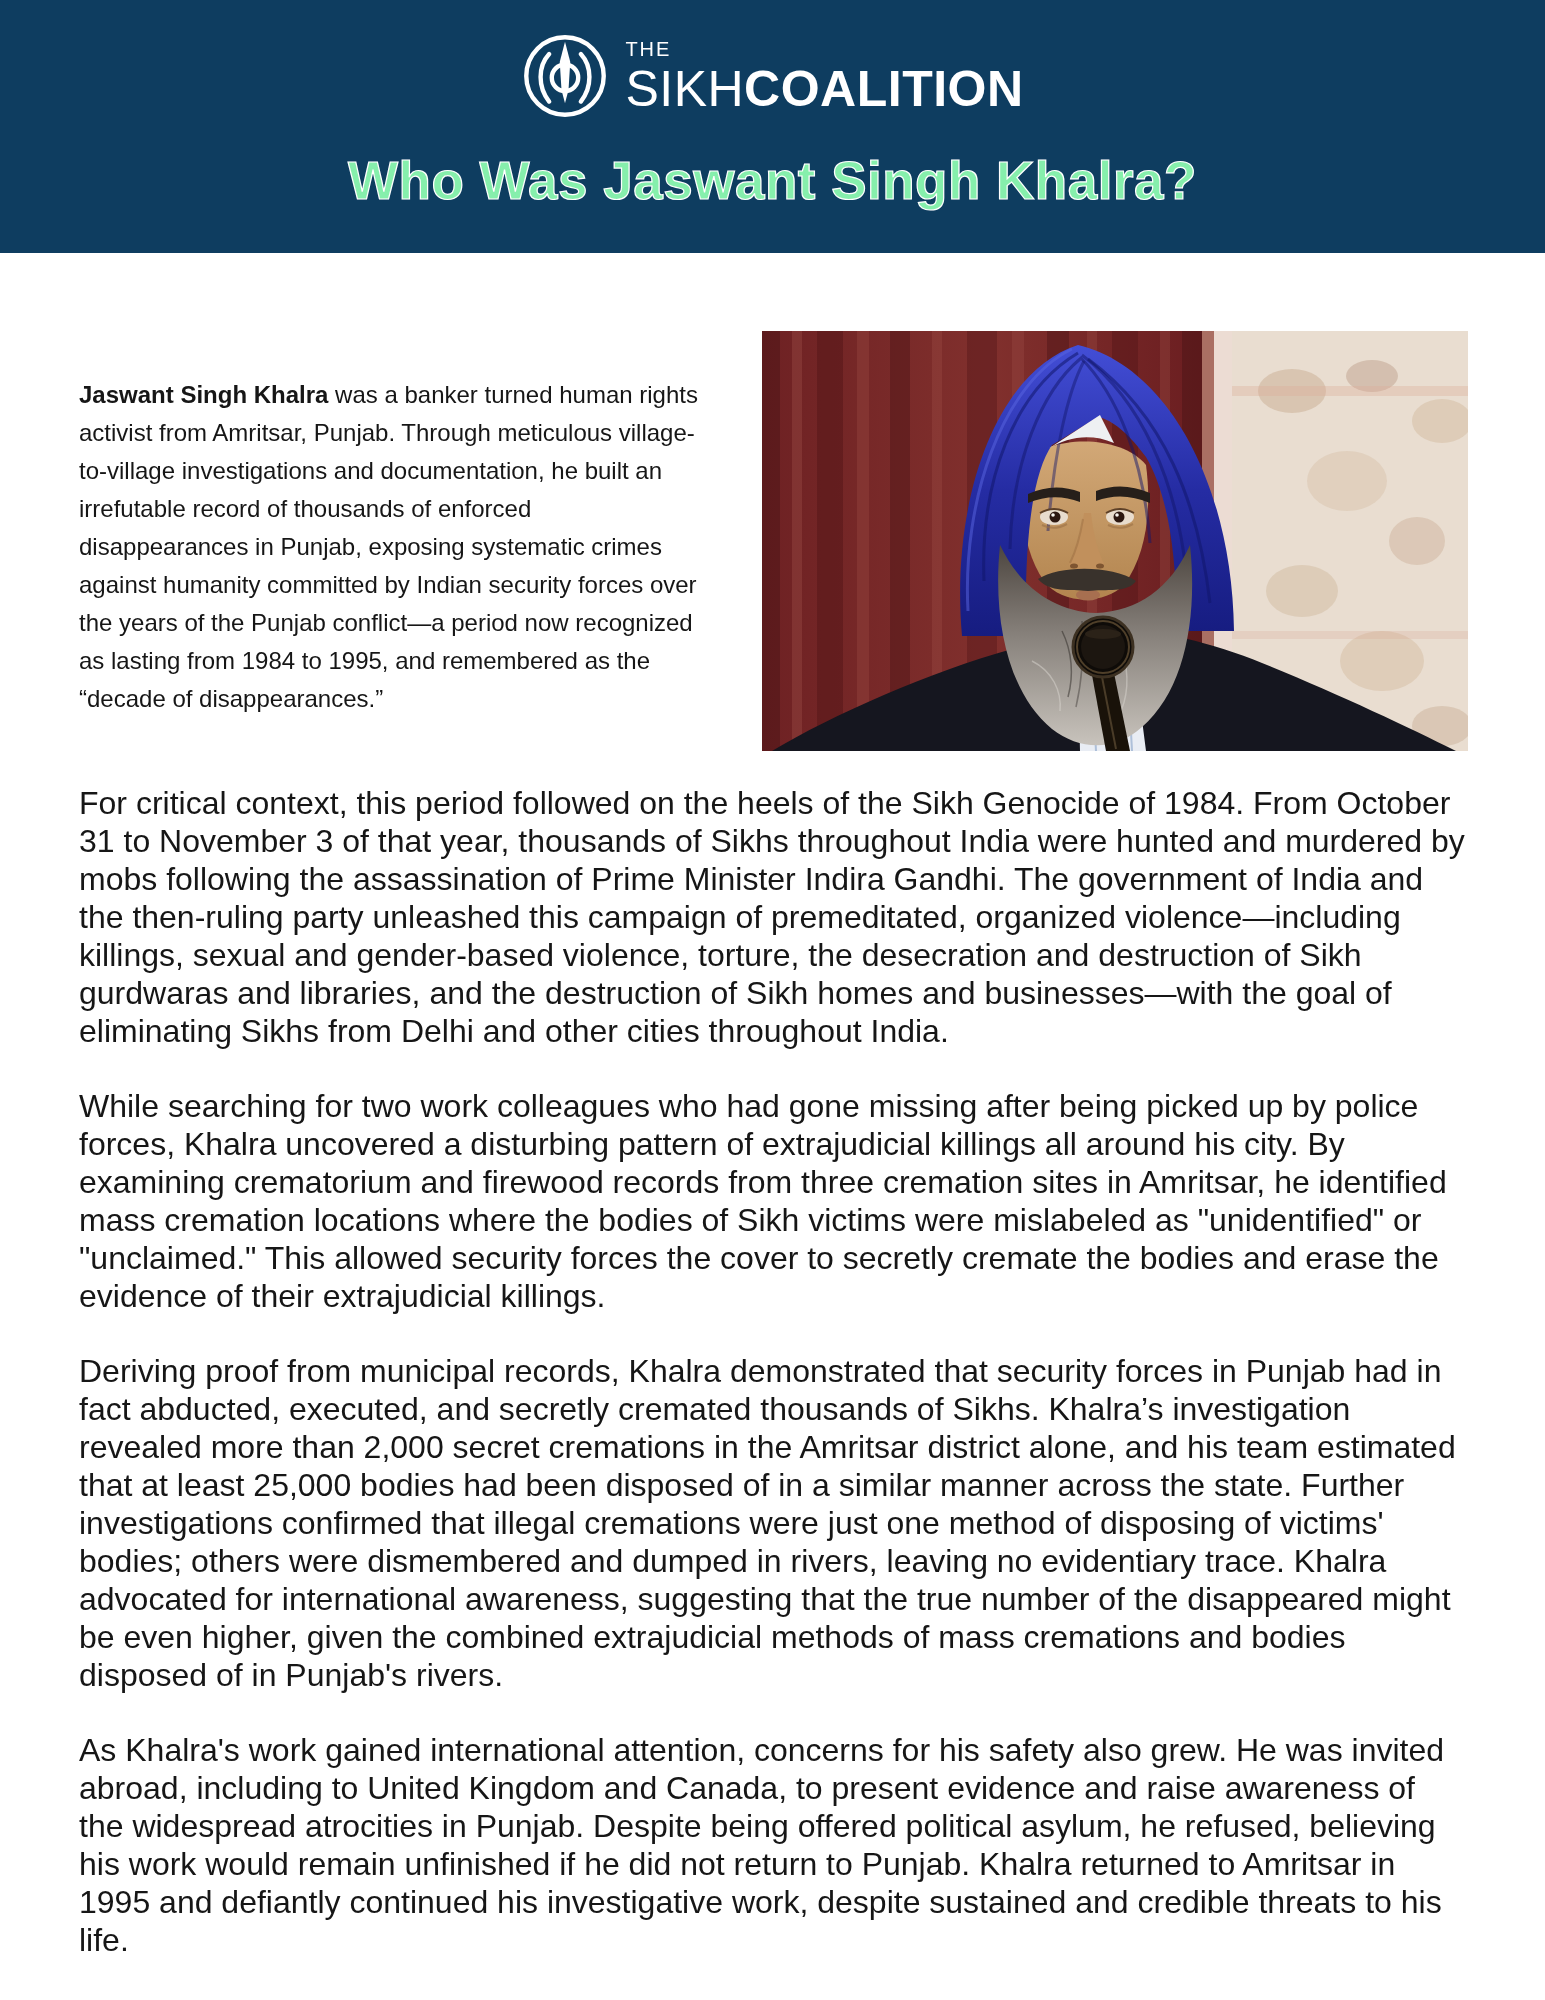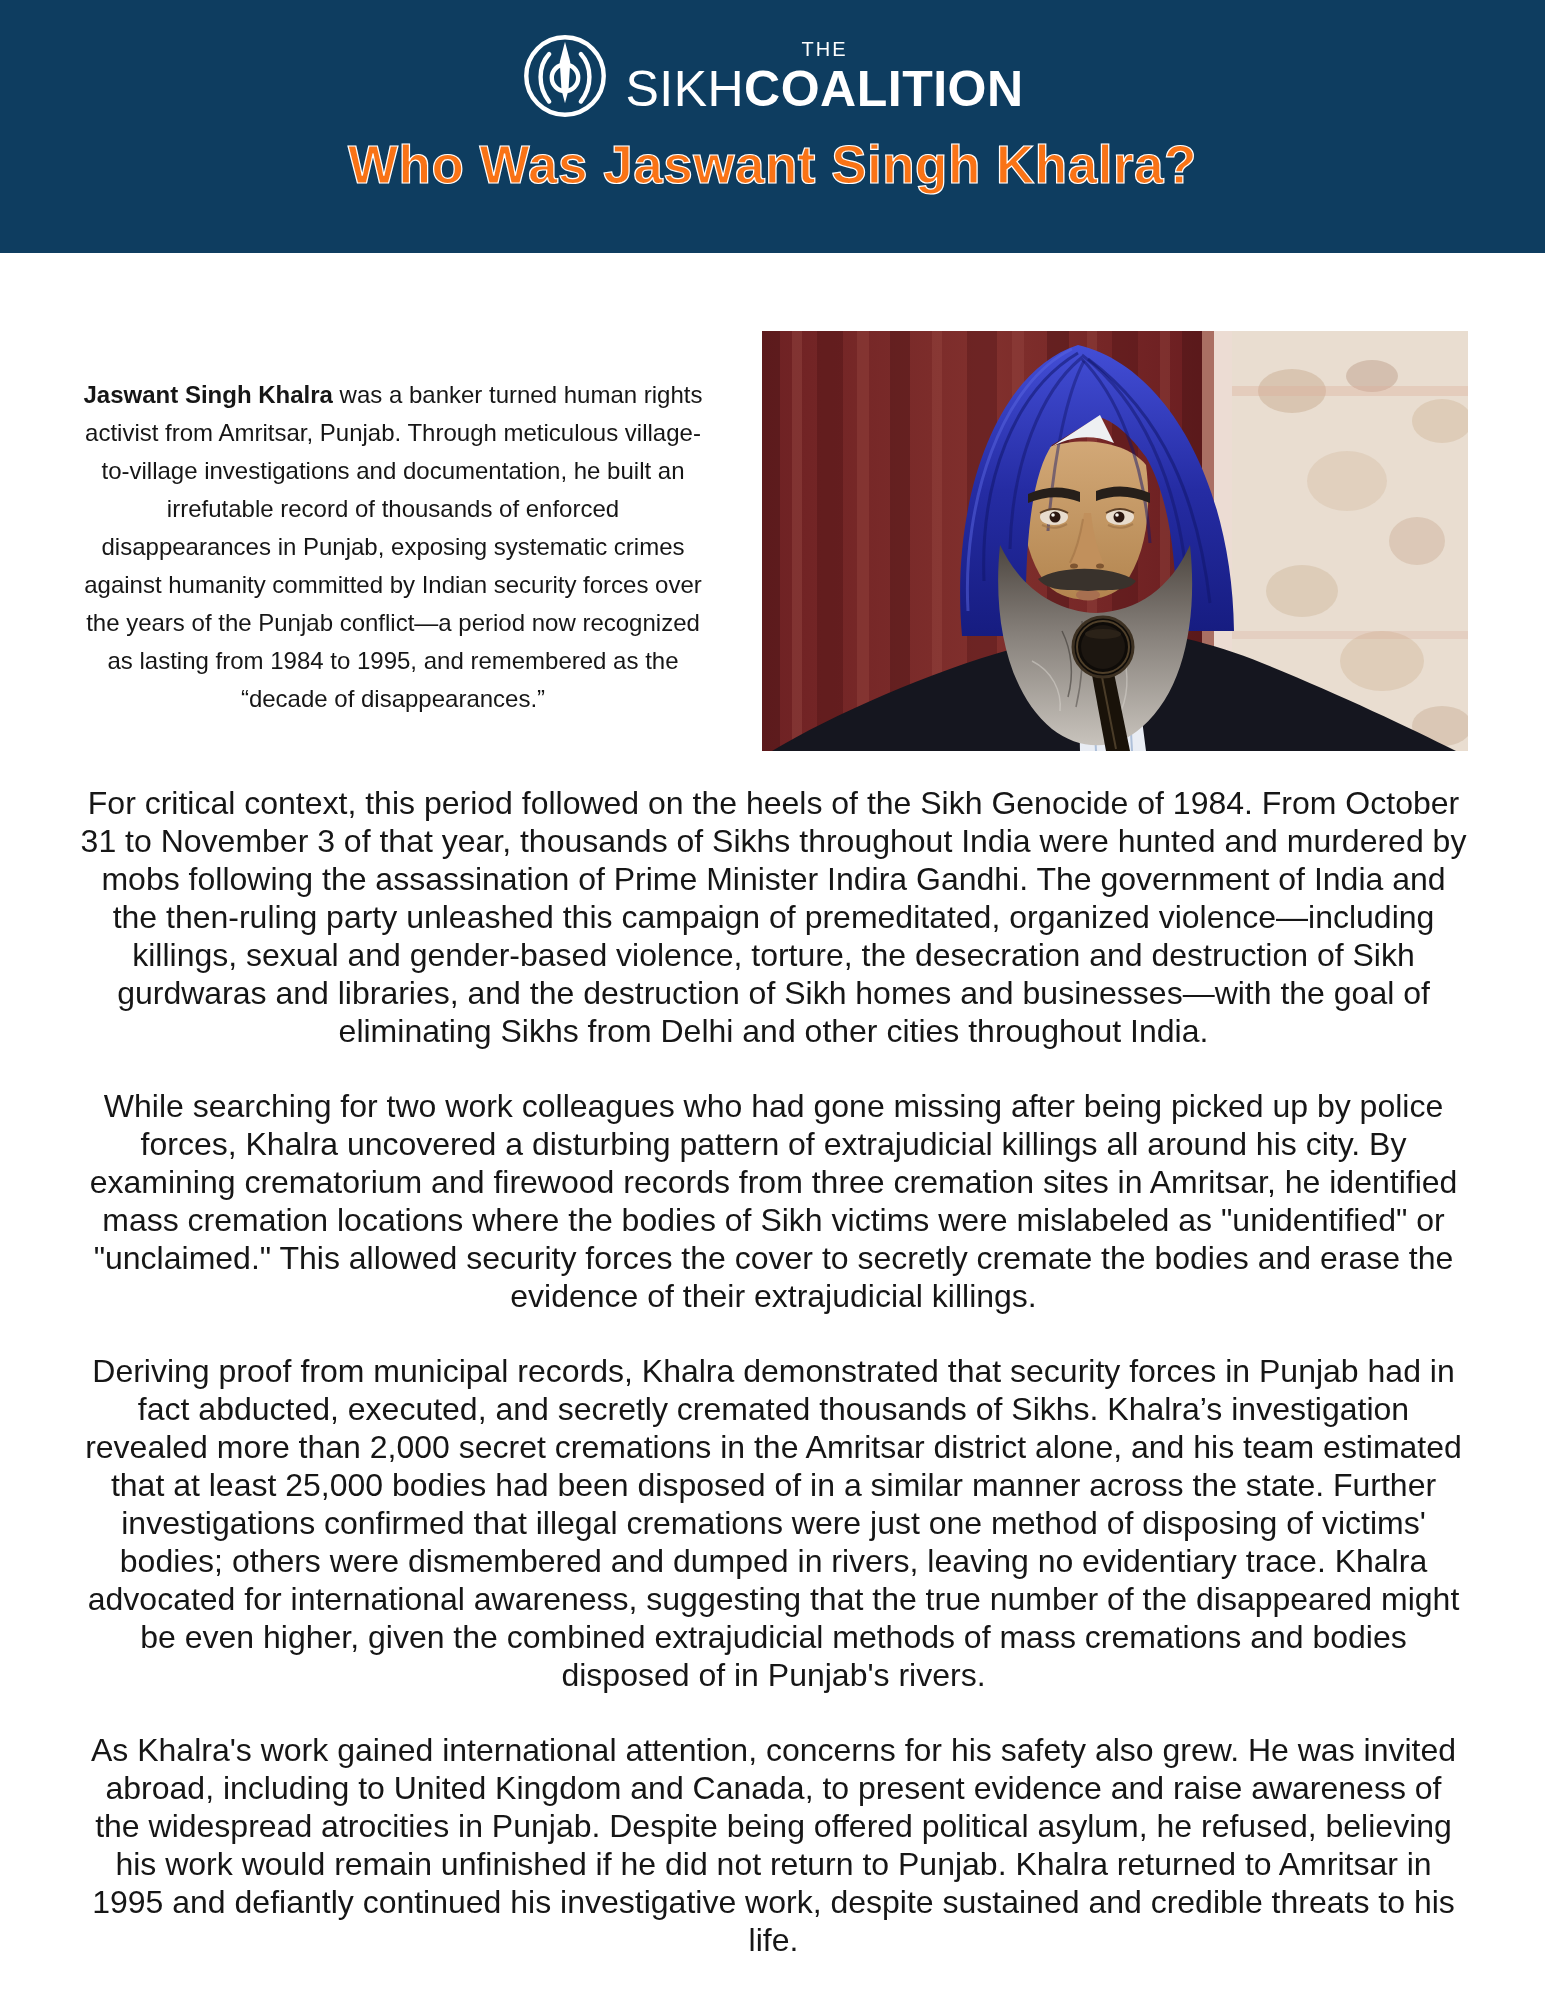--- a/index.html
+++ b/index.html
@@ -1,34 +1,34 @@
 <!DOCTYPE html>
 <html><head>
 <meta charset="utf-8">
 <style>
   html,body{margin:0;padding:0;background:#ffffff;}
   body{width:1545px;height:2000px;overflow:hidden;font-family:"Liberation Sans",sans-serif;}
-  .page{position:relative;width:1545px;height:1896px;background:#fff;text-align:center;}
+  .page{position:relative;width:1545px;height:1896px;background:#fff;}
 
   
   .hdr{
     box-sizing:border-box;height:253px;width:100%;
     background:#0e3d60;color:#fff;
     display:flex;flex-direction:column;align-items:center;
     padding-top:30px;
   }
   .logo{display:flex;align-items:center;gap:16px;height:92px;}
   .logo-mark{width:88px;height:92px;display:block;}
   .logo-text{display:flex;flex-direction:column;justify-content:center;}
   .logo-the{font-size:20px;letter-spacing:2px;font-weight:400;line-height:1;margin-bottom:5px;}
   .logo-brand{font-size:50px;line-height:1;letter-spacing:0.5px;font-weight:400;}
   .logo-brand .b{font-weight:700;}
   .title{
-    margin:16px 0 0 0;font-size:53px;line-height:1;font-weight:700;
-    letter-spacing:0.5px;color:#f97316;-webkit-text-stroke:1.2px #ffffff;
+    margin:32px 0 0 0;font-size:53px;line-height:1;font-weight:700;
+    letter-spacing:0.5px;color:#86efac;-webkit-text-stroke:1.2px #ffffff;
   }
 
   
   .main{padding:87px 77px 0 79px;color:#161616;}
   .intro{display:flex;justify-content:space-between;margin-bottom:33px;}
   .intro-copy{width:628px;font-size:24px;line-height:38px;margin-top:36px;}
   .intro-copy b{font-weight:700;}
   .photo{width:706px;height:420px;margin:-9px 0 0 0;flex:none;}
   .photo svg{display:block;width:706px;height:420px;}
   .body-p{font-size:32px;line-height:38px;margin:0 0 37px 0;}

